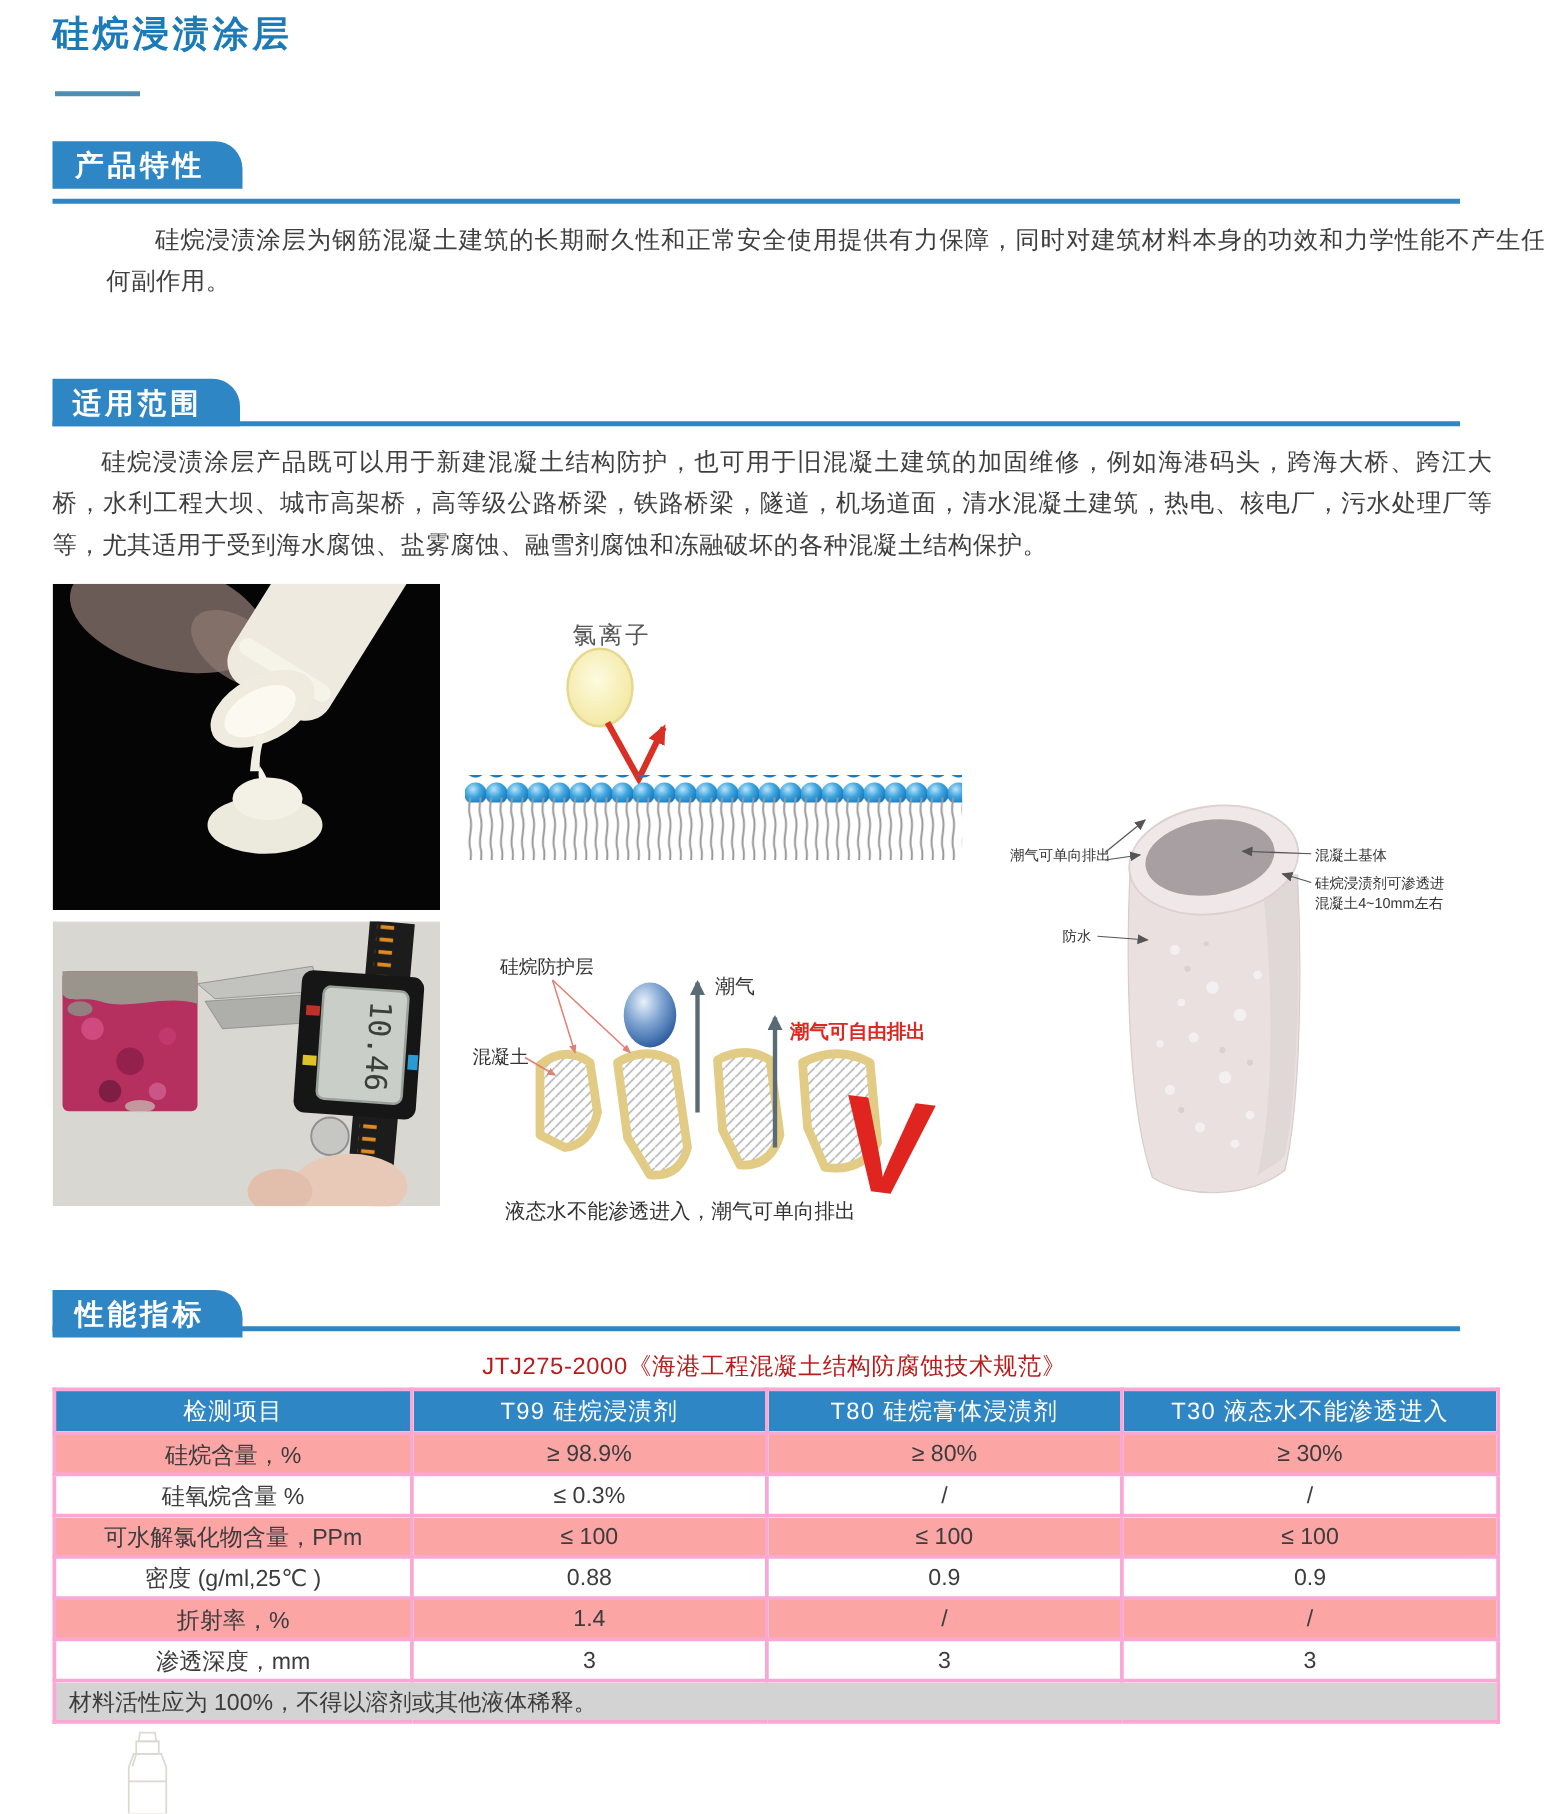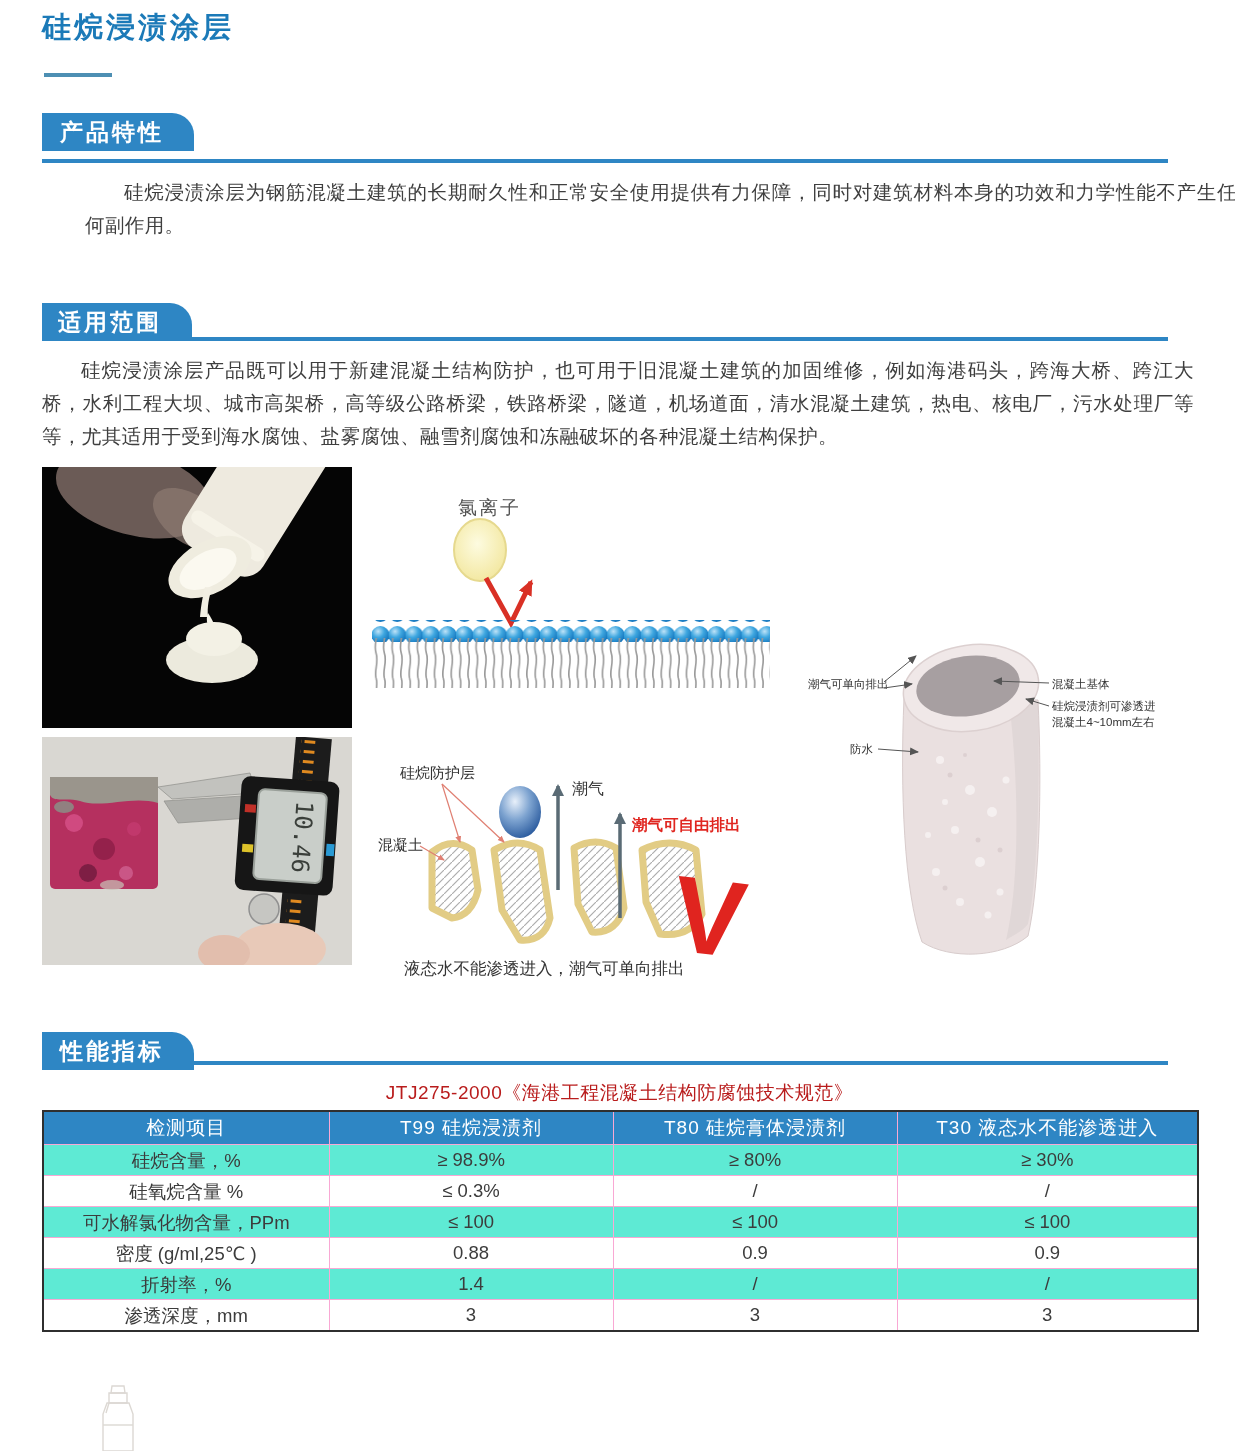--- a/index.html
+++ b/index.html
@@ -28,27 +28,27 @@
   .caption{
     position:absolute;left:42px;top:1080px;width:1155px;text-align:center;
     font-size:19px;color:#b91c1c;letter-spacing:0.5px;
   }
   table.perf{
     position:absolute;left:42px;top:1110px;width:1155px;
     border-collapse:collapse;table-layout:fixed;
     border:2px solid #2f2f2f;font-size:18.5px;color:#3c3c3c;
   }
   table.perf th,table.perf td{
-    border:1px solid #f9a8d4;text-align:center;padding:0;height:30px;
+    border:3px solid #f9a8d4;text-align:center;padding:0;height:30px;
     overflow:hidden;white-space:nowrap;
   }
   table.perf thead th{
     background:#2e86c4;color:#ffffff;font-weight:normal;font-size:19px;height:32px;letter-spacing:1px;
   }
-  table.perf tr.gray td{background:#5eead4;}
+  table.perf tr.gray td{background:#fca5a5;}
   table.perf td.footnote{text-align:left;padding-left:10px;background:#d3d3d3;}
   .watermark{position:absolute;left:96px;top:1385px;}
 </style>
 </head>
 <body>
 
 <div class="page">
 
   <h1 class="title">硅烷浸渍涂层</h1>
   <div class="title-underline"></div>
@@ -286,20 +286,23 @@
         <td>1.4</td>
         <td>/</td>
         <td>/</td>
       </tr>
       <tr>
         <td>渗透深度，mm</td>
         <td>3</td>
         <td>3</td>
         <td>3</td>
       </tr>
+      <tr>
+        <td class="footnote" colspan="4">材料活性应为 100%，不得以溶剂或其他液体稀释。</td>
+      </tr>
     </tbody>
   </table>
 
   <svg class="watermark" width="44" height="66" viewBox="0 0 44 66">
     <g fill="none" stroke="#dcd8d3" stroke-width="1.4">
       <path d="M16,1 h12 l1,7 h-14 z"></path>
       <path d="M13,8 h18 v10 h-18 z"></path>
       <path d="M11,18 l-4,11 v37 h30 v-37 l-4,-11 z"></path>
       <path d="M7,40 h30"></path>
       <path d="M13,18 l-3,10"></path>

